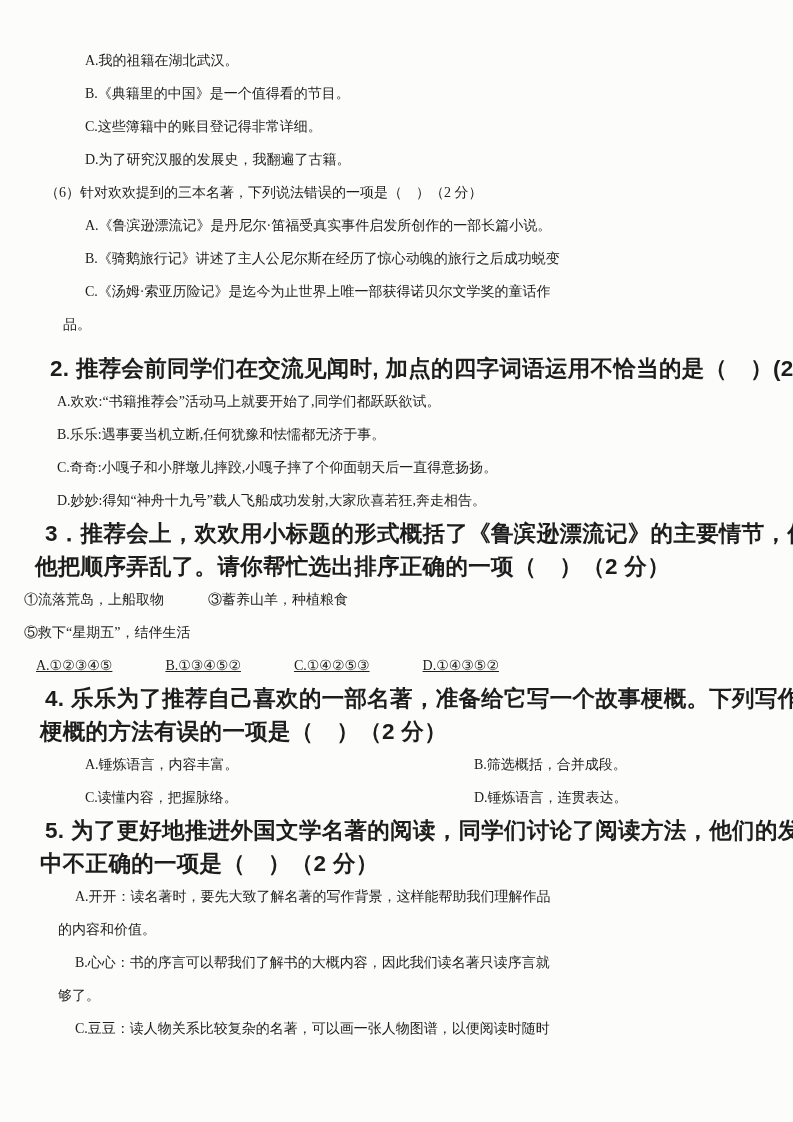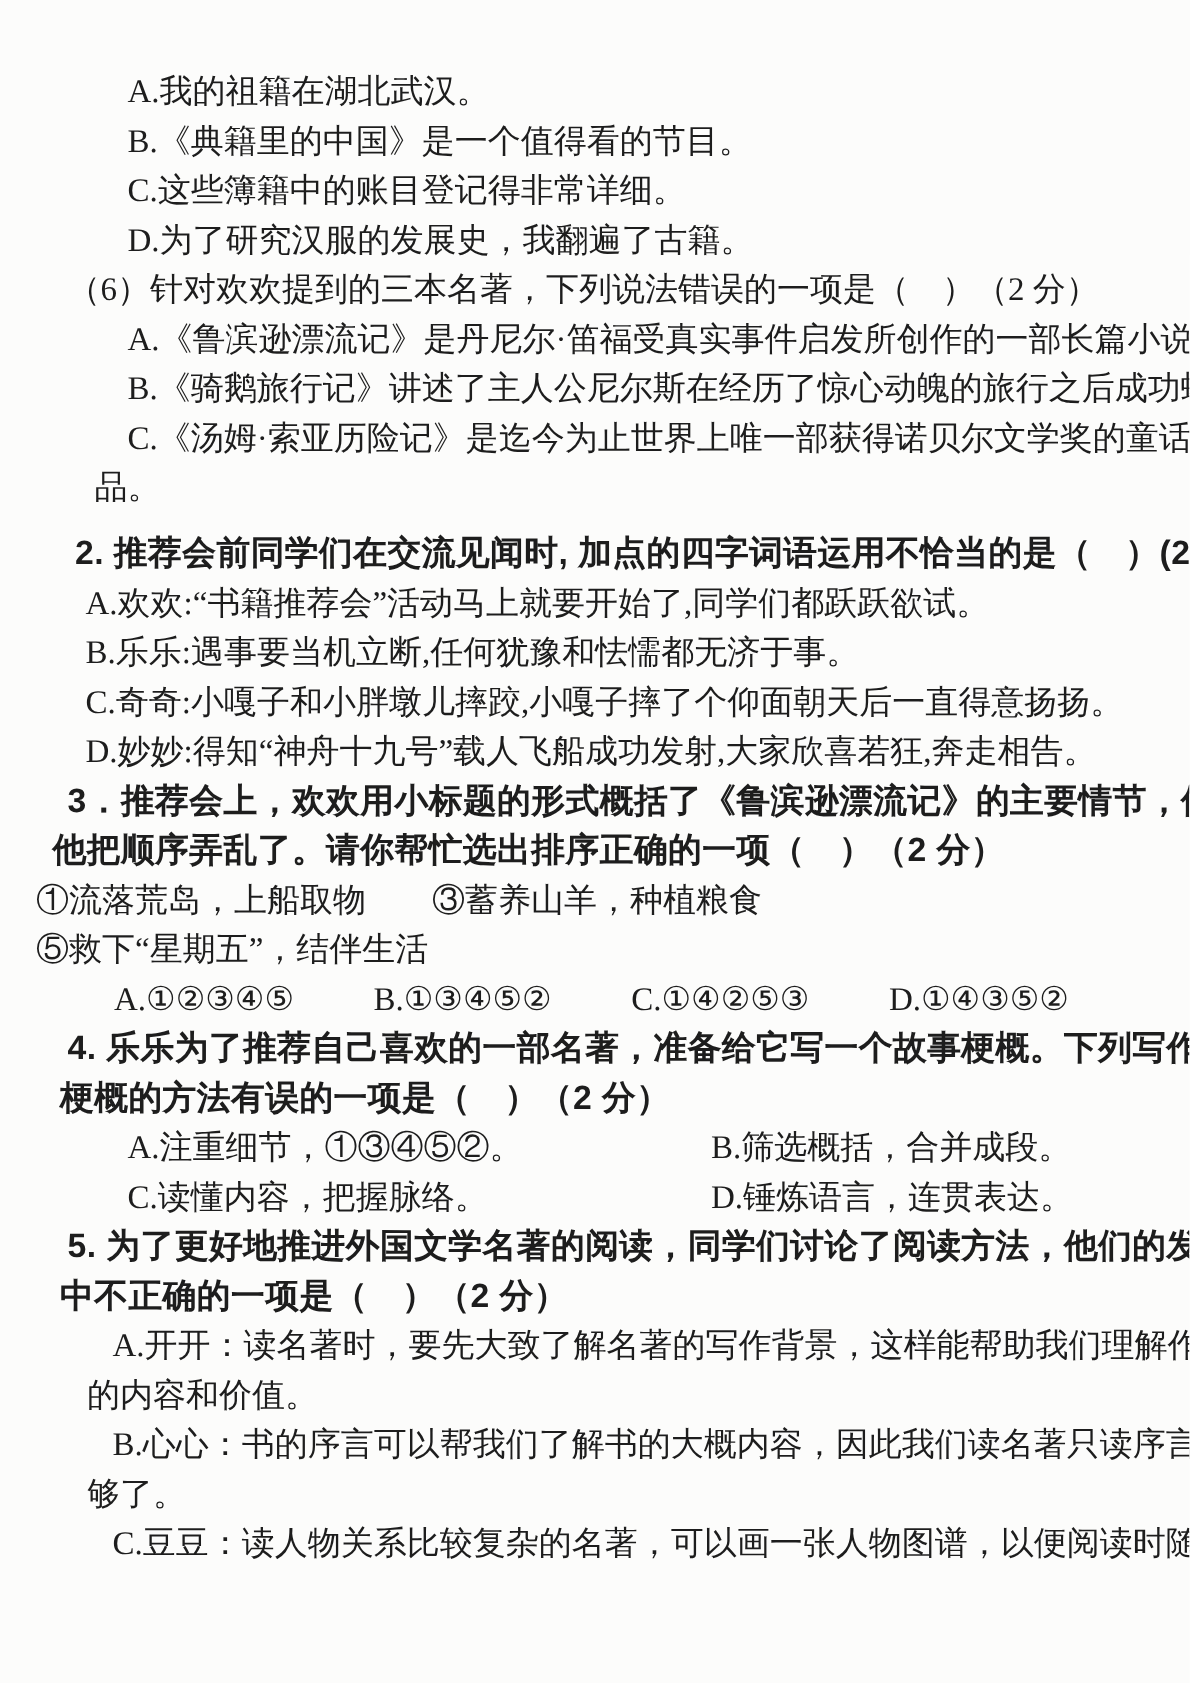--- a/index.html
+++ b/index.html
@@ -10,34 +10,34 @@
     background:#fcfcfb;
     color:#1d1d1d;
     overflow:hidden;
     box-sizing:border-box;
     padding-top:44px;
   }
   .line{
     height:33px;
     line-height:33px;
     white-space:nowrap;
-    font-size:22px;
+    font-size:14px;
   }
   .song{ font-family:"Liberation Serif","DejaVu Serif",serif; }
   .hei{ font-family:"Liberation Sans","DejaVu Sans",sans-serif; font-weight:700; font-size:22.5px; letter-spacing:0.3px; }
   .pl35{ padding-left:35px; }
   .pl40{ padding-left:40px; }
   .pl45{ padding-left:45px; }
   .pl50{ padding-left:50px; }
   .pl55{ padding-left:55px; }
   .pl57{ padding-left:57px; }
   .pl58{ padding-left:58px; }
   .pl63{ padding-left:63px; }
   .pl75{ padding-left:75px; }
-  .pl78{ padding-left:76px; }
+  .pl78{ padding-left:36px;text-decoration:underline; }
   .pl85{ padding-left:85px; }
   .gap-top{ margin-top:11px; }
   .row{ display:flex; }
   .row-items{ display:flex;padding-left:24px; }
   .row-items span{ margin-right:44px; }
   .row-answers{ display:flex; }
   .row-answers span{ margin-right:53px; }
   .row-2col .col-l{ width:389px; flex:none; }
 </style>
 </head>
@@ -74,21 +74,21 @@
   <div class="line song pl78 row-answers">
     <span>A.①②③④⑤</span>
     <span>B.①③④⑤②</span>
     <span>C.①④②⑤③</span>
     <span>D.①④③⑤②</span>
   </div>
 
   <div class="line hei pl45">4. 乐乐为了推荐自己喜欢的一部名著，准备给它写一个故事梗概。下列写作品</div>
   <div class="line hei pl40">梗概的方法有误的一项是（　）（2 分）</div>
   <div class="line song pl85 row row-2col">
-    <span class="col-l">A.注重细节，①③④⑤②。</span>
+    <span class="col-l">A.锤炼语言，内容丰富。</span>
     <span>B.筛选概括，合并成段。</span>
   </div>
   <div class="line song pl85 row row-2col">
     <span class="col-l">C.读懂内容，把握脉络。</span>
     <span>D.锤炼语言，连贯表达。</span>
   </div>
 
   <div class="line hei pl45">5. 为了更好地推进外国文学名著的阅读，同学们讨论了阅读方法，他们的发言</div>
   <div class="line hei pl40">中不正确的一项是（　）（2 分）</div>
   <div class="line song pl75">A.开开：读名著时，要先大致了解名著的写作背景，这样能帮助我们理解作品</div>

